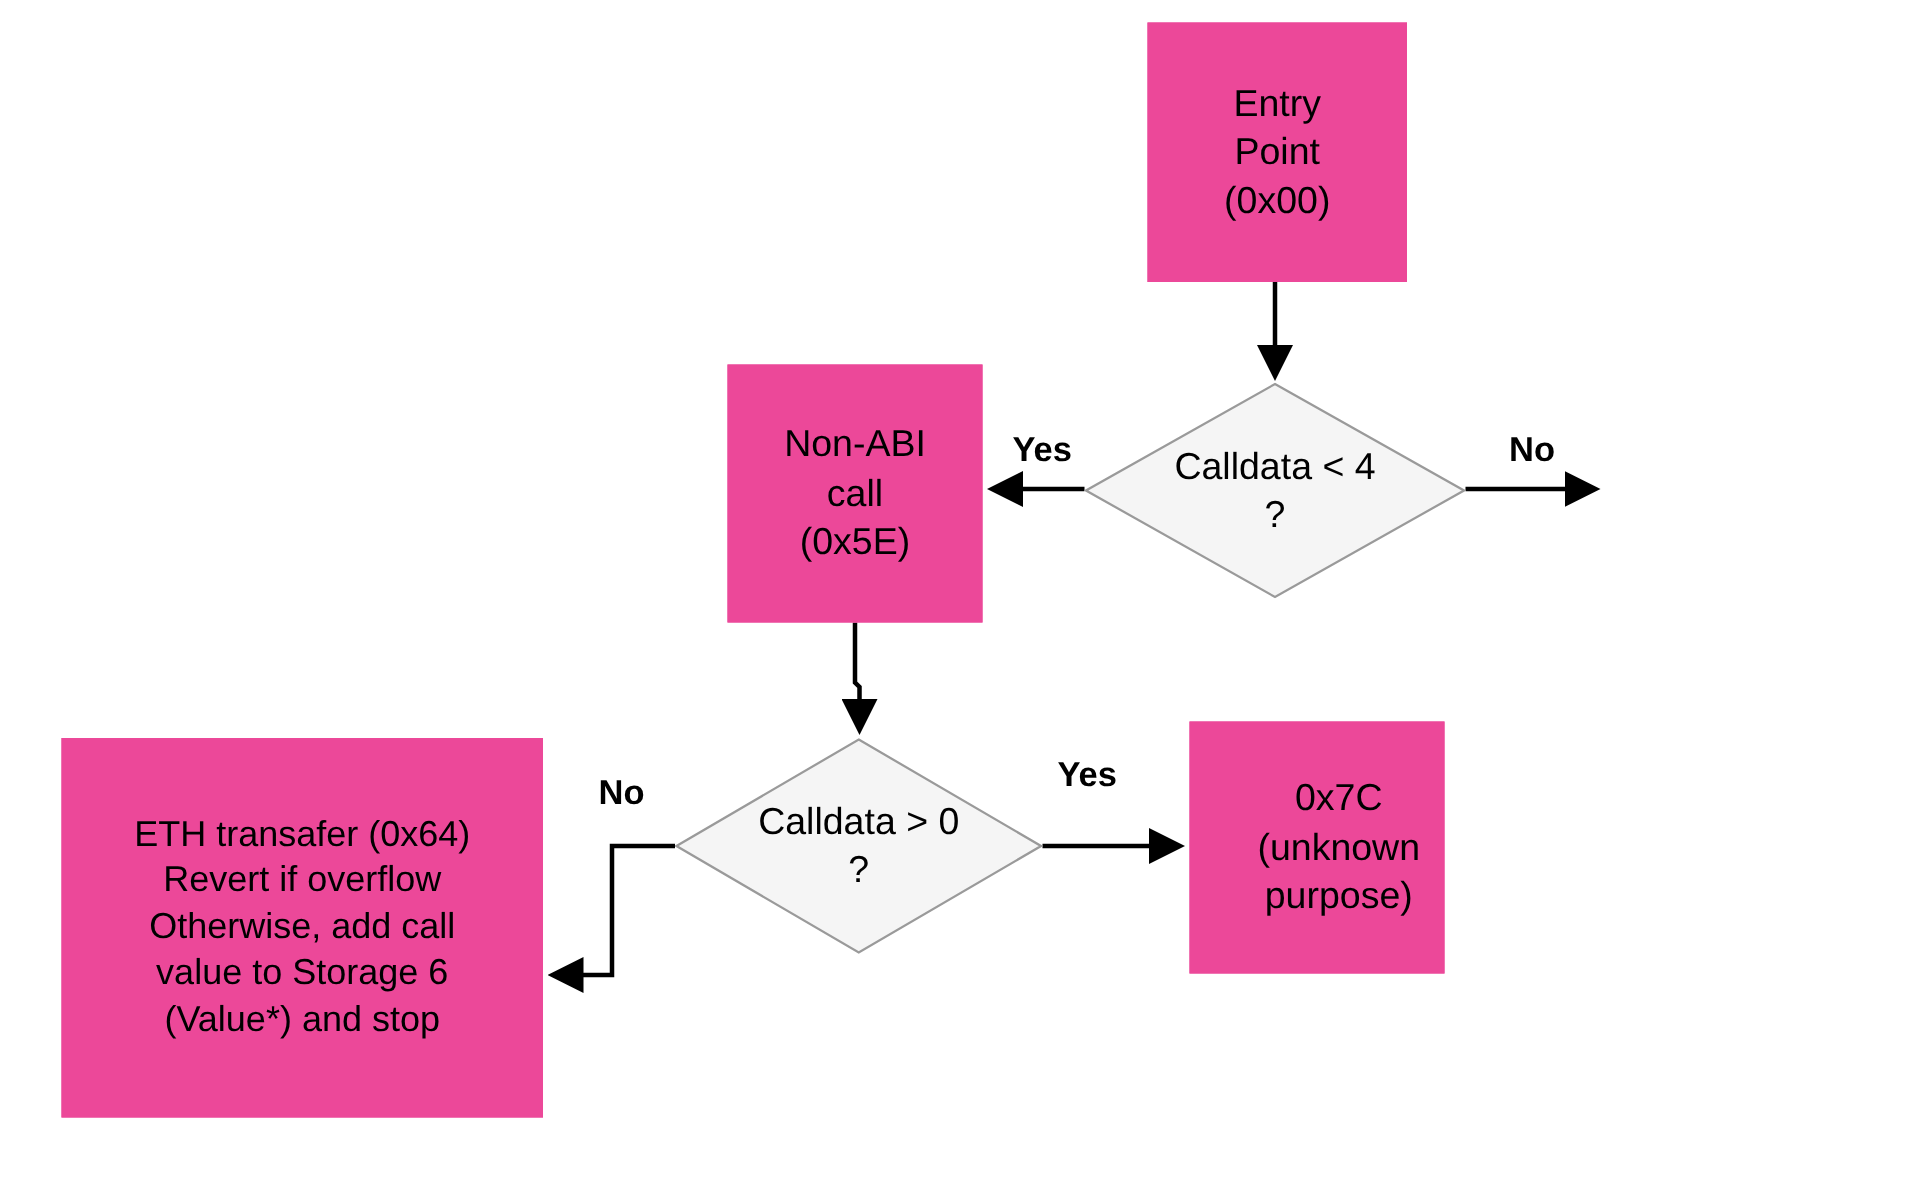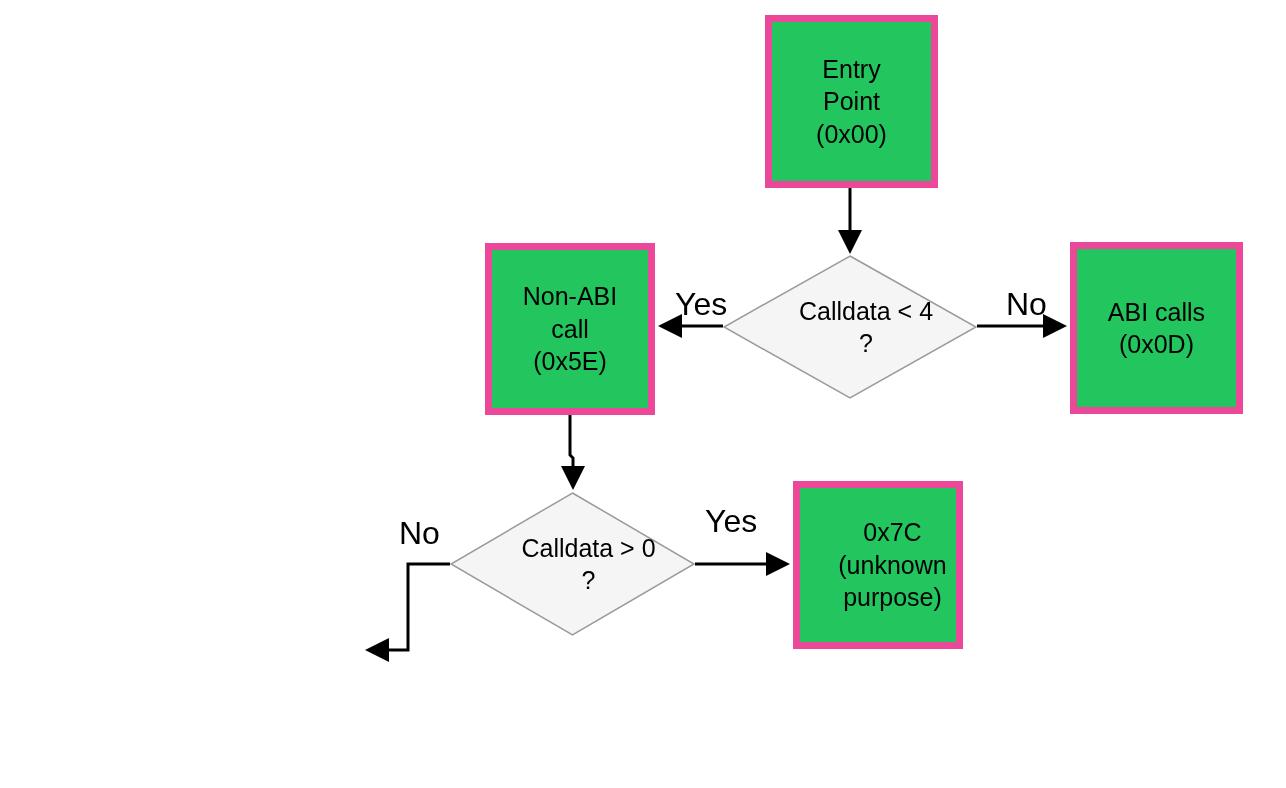--- a/index.html
+++ b/index.html
@@ -29,22 +29,22 @@
   }
   .node {
     position: absolute;
     box-sizing: border-box;
     display: flex;
     align-items: center;
     justify-content: center;
     text-align: center;
   }
   .node-rect {
-    background: #22c55e;
-    border: 7px solid #ec4899;
+    background: #ec4899;
+    border: 1px solid #ec4899;
   }
   .node-label {
     white-space: pre-line;
     line-height: 1.30;
     font-size: 25px;
     color: #000000;
   }
   .node-label.small {
     font-size: 24px;
     line-height: 1.28;
@@ -52,37 +52,38 @@
   .diamond-wrap {
     position: absolute;
   }
   .diamond-shape {
     position: absolute;
     left: 0;
     top: 0;
   }
   .diamond-text {
     position: absolute;
-    left: 16px;
+    left: 0;
     top: 0;
     width: 100%;
     height: 100%;
     display: flex;
     align-items: center;
     justify-content: center;
     text-align: center;
     white-space: pre-line;
     line-height: 1.30;
     font-size: 25px;
   }
   .edge-label {
     position: absolute;
-    font-size: 32px;
+    font-size: 23px;
     color: #000000;
     white-space: nowrap;
+    font-weight: bold;
   }
 </style>
 </head>
 <body>
 
 <div id="canvas">
 
   <svg id="edge-layer" width="1286" height="788" viewBox="0 0 1286 788" xmlns="http://www.w3.org/2000/svg">
     <defs>
       <marker id="arrow" viewBox="0 0 12 12" refX="10" refY="6" markerWidth="8" markerHeight="8" orient="auto-start-reverse">
@@ -134,39 +135,42 @@
     <div class="diamond-text">Calldata &lt; 4
 ?</div>
   </div>
 
   <div class="node node-rect" style="left:485px; top:243px; width:170px; height:172px;">
     <div class="node-label">Non-ABI
 call
 (0x5E)</div>
   </div>
 
-  <div class="node node-rect" style="left:1070px; top:242px; width:173px; height:172px;">
-    <div class="node-label">ABI calls
-(0x0D)</div>
-  </div>
 
   <div class="diamond-wrap" style="left:450px; top:492px; width:245px; height:144px;text-decoration:underline;">
     <svg class="diamond-shape" width="245" height="144" viewBox="0 0 245 144" xmlns="http://www.w3.org/2000/svg">
       <polygon points="122.5,1 244,72 122.5,143 1,72" fill="#f5f5f5" stroke="#9a9a9a" stroke-width="1.5"></polygon>
     </svg>
     <div class="diamond-text">Calldata &gt; 0
 ?</div>
   </div>
 
   <div class="node node-rect" style="left:793px; top:481px; width:170px; height:168px;padding-left:29px;">
     <div class="node-label">0x7C
 (unknown
 purpose)</div>
   </div>
 
+  <div class="node node-rect" style="left:41px; top:492px; width:321px; height:253px;">
+    <div class="node-label small">ETH transafer (0x64)
+Revert if overflow
+Otherwise, add call
+value to Storage 6
+(Value*) and stop</div>
+  </div>
 
   <div class="edge-label" style="left:675px; top:286px;">Yes</div>
 
   <div class="edge-label" style="left:1006px; top:286px;">No</div>
 
   <div class="edge-label" style="left:705px; top:503px;">Yes</div>
 
   <div class="edge-label" style="left:399px; top:515px;">No</div>
 
 </div>

